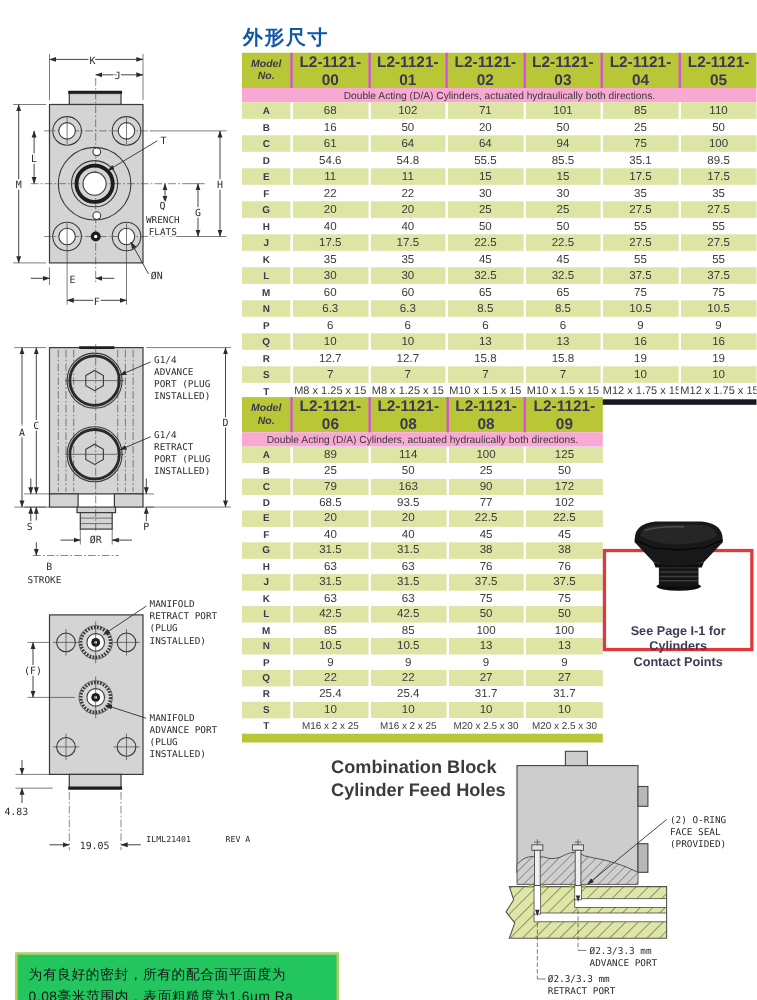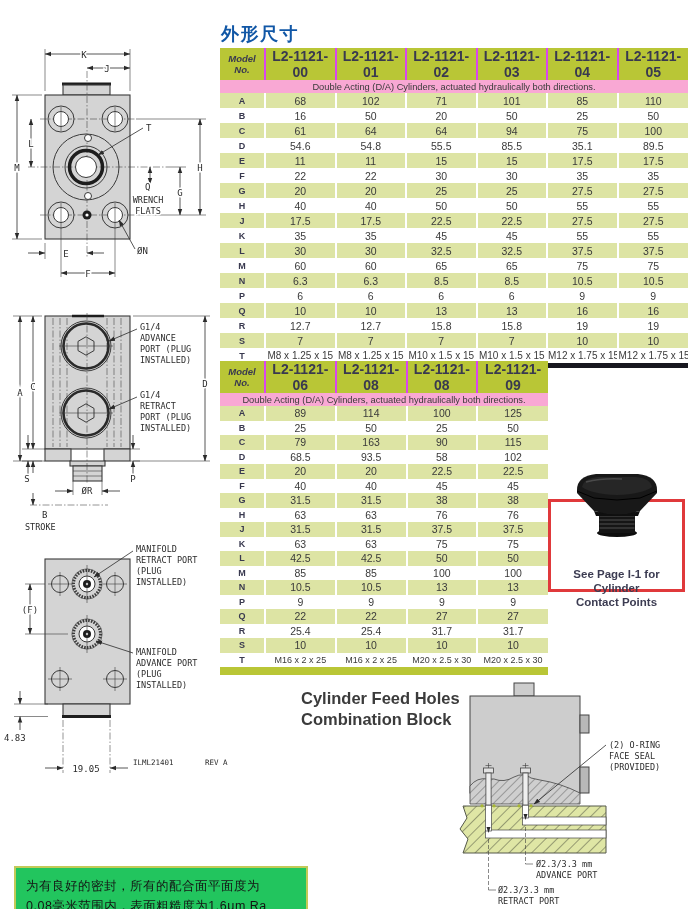--- a/index.html
+++ b/index.html
@@ -275,27 +275,27 @@
             <td>25</td>
             <td>50</td>
             <td>25</td>
             <td>50</td>
           </tr>
           <tr>
             <th>C</th>
             <td>79</td>
             <td>163</td>
             <td>90</td>
-            <td>115</td>
+            <td>172</td>
           </tr>
           <tr>
             <th>D</th>
             <td>68.5</td>
             <td>93.5</td>
-            <td>58</td>
+            <td>77</td>
             <td>102</td>
           </tr>
           <tr>
             <th>E</th>
             <td>20</td>
             <td>20</td>
             <td>22.5</td>
             <td>22.5</td>
           </tr>
           <tr>
@@ -705,27 +705,27 @@
     <line x1="27.5" y1="54" x2="62.5" y2="54" stroke="#3d3d3d" stroke-width="1.4"></line>
     <line x1="27.5" y1="58" x2="62.5" y2="58" stroke="#3d3d3d" stroke-width="1.4"></line>
     <path d="M5,20 Q5,6 24,4 L66,4 Q85,6 85,20 L85,23 L68,41 Q45,48 22,41 L5,23 Z" fill="#181818"></path>
     <path d="M10,17 Q12,8 26,7 L64,7 Q78,8 80,17 Q70,24 45,25 Q20,24 10,17 Z" fill="#262626"></path>
     <path d="M5,21 L22,28 L45,30 L68,28 L85,21" stroke="#000" fill="none" stroke-width="1"></path>
     <path d="M14,12 Q30,8 50,9" stroke="#4a4a4a" stroke-width="1.5" fill="none"></path>
     <path d="M22,41 L24,46 L66,46 L68,41 Q45,48 22,41 Z" fill="#0f0f0f"></path>
   </svg>
   <div class="red-box-text">
     <div>See Page I-1 for</div>
-    <div>Cylinder</div>
+    <div>Cylinders</div>
     <div>Contact Points</div>
   </div>
 
   <div class="combo-title">
+    <div>Combination Block</div>
     <div>Cylinder Feed Holes</div>
-    <div>Combination Block</div>
   </div>
 
   <div class="footnote">
     <div>为有良好的密封，所有的配合面平面度为</div>
     <div>0.08毫米范围内，表面粗糙度为1.6μm Ra</div>
   </div>
 
 </div>
 
 </body></html>

